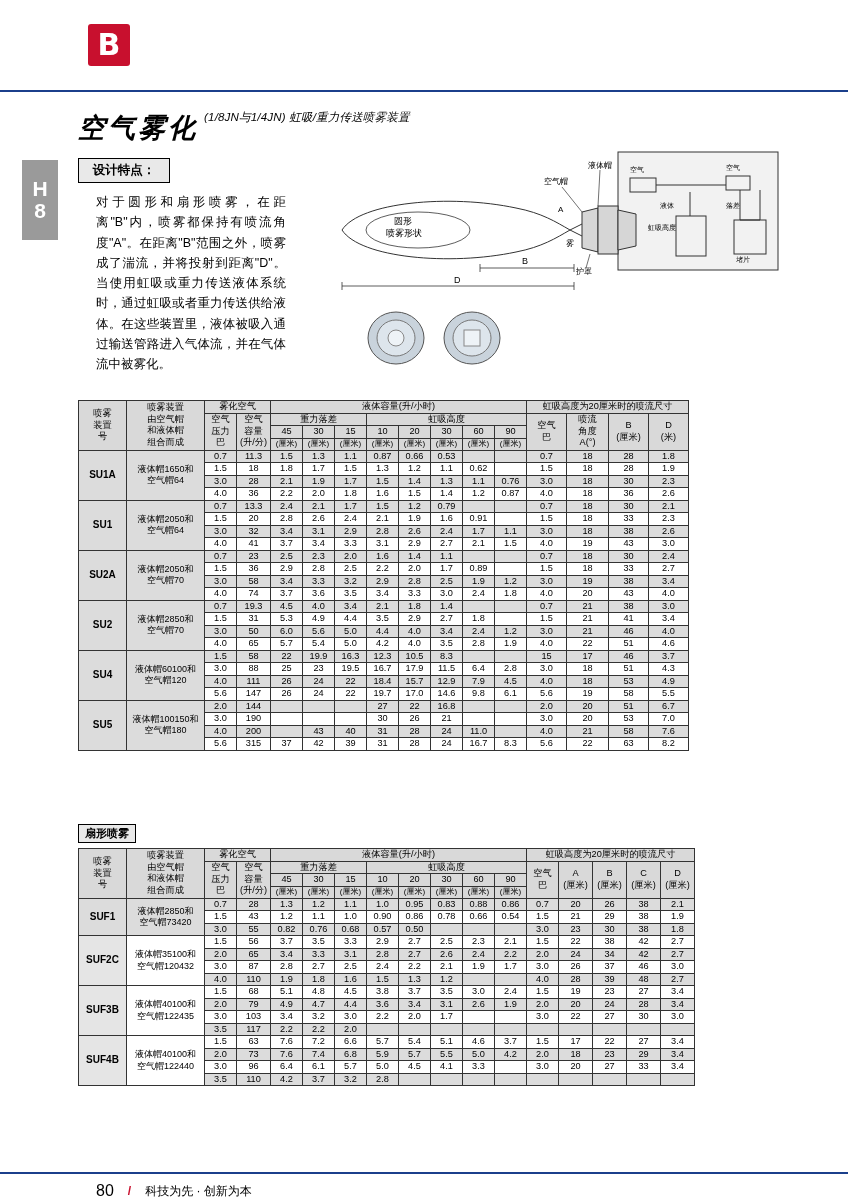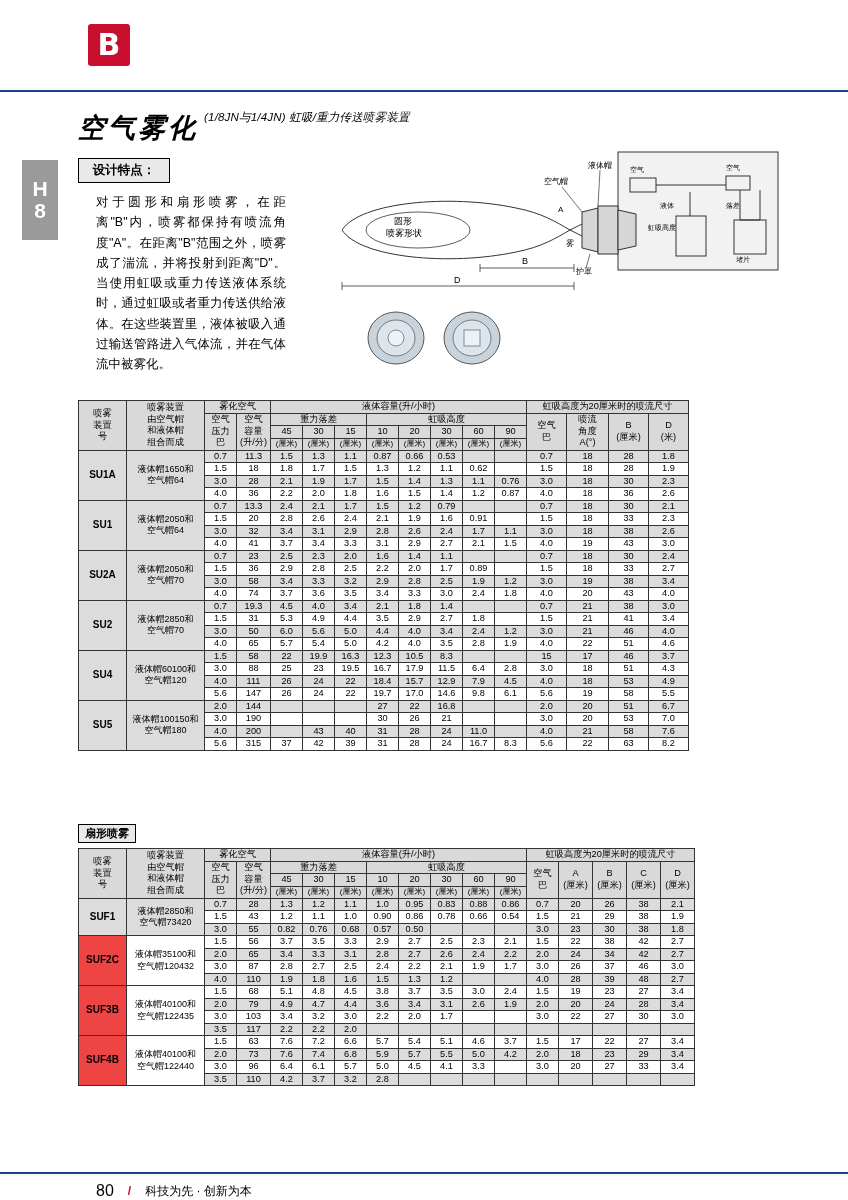--- a/index.html
+++ b/index.html
@@ -90,21 +90,21 @@
     table-layout: fixed;
   }
   table.spec th, table.spec td {
     border: 1px solid #333;
     text-align: center;
     padding: 0;
     line-height: 1.25;
     height: 12px;
   }
   table.spec th { background: #d9d9d9; font-weight: normal; }
-  table.spec td.model { font-weight: bold; font-size: 10px; background: #ef4444;}
+  table.spec td.model { font-weight: bold; font-size: 10px; background: #e5e5e5;}
   table.spec td.desc { font-size: 9px; }
   tr.shade td { background: #dcdcdc; }
   tr.shade td.model { background: #dcdcdc; }
   .tbl1 { position: absolute; left: 78px; top: 400px; width: 692px; }
   .tbl2 { position: absolute; left: 78px; top: 848px; width: 692px; }
   .fan-label {
     position: absolute; left: 78px; top: 824px;
     font-size: 11px; font-weight: bold;
     border: 1px solid #000; background:#e9e9e9; padding: 1px 6px;
   }

